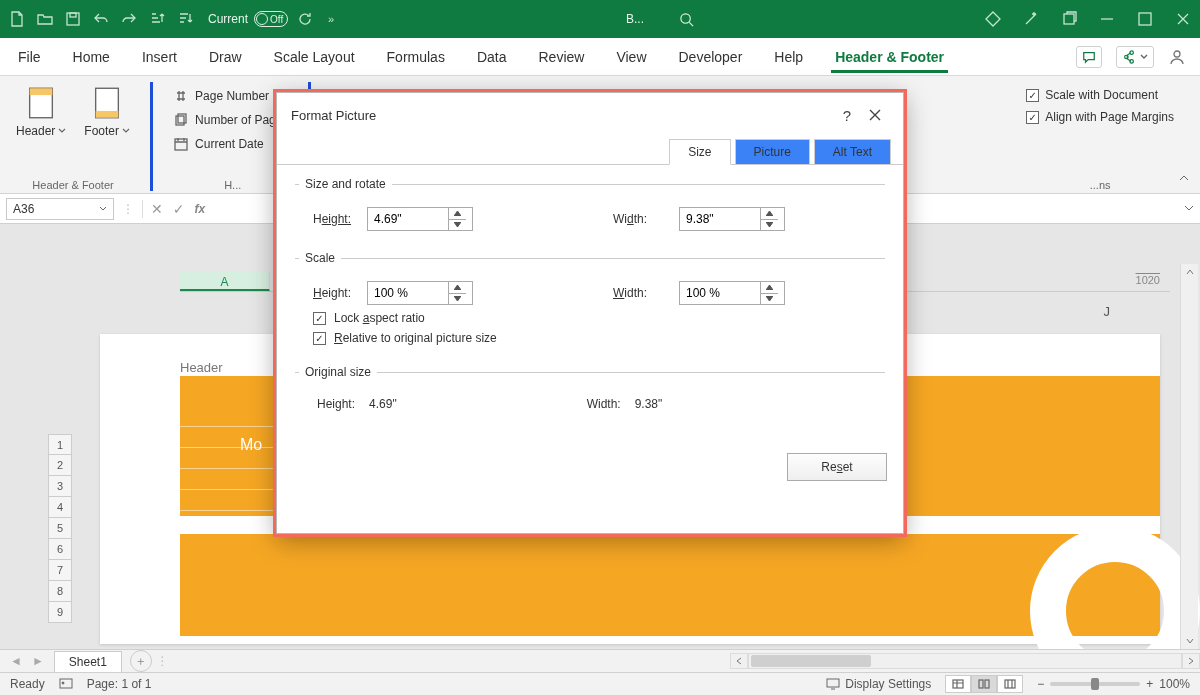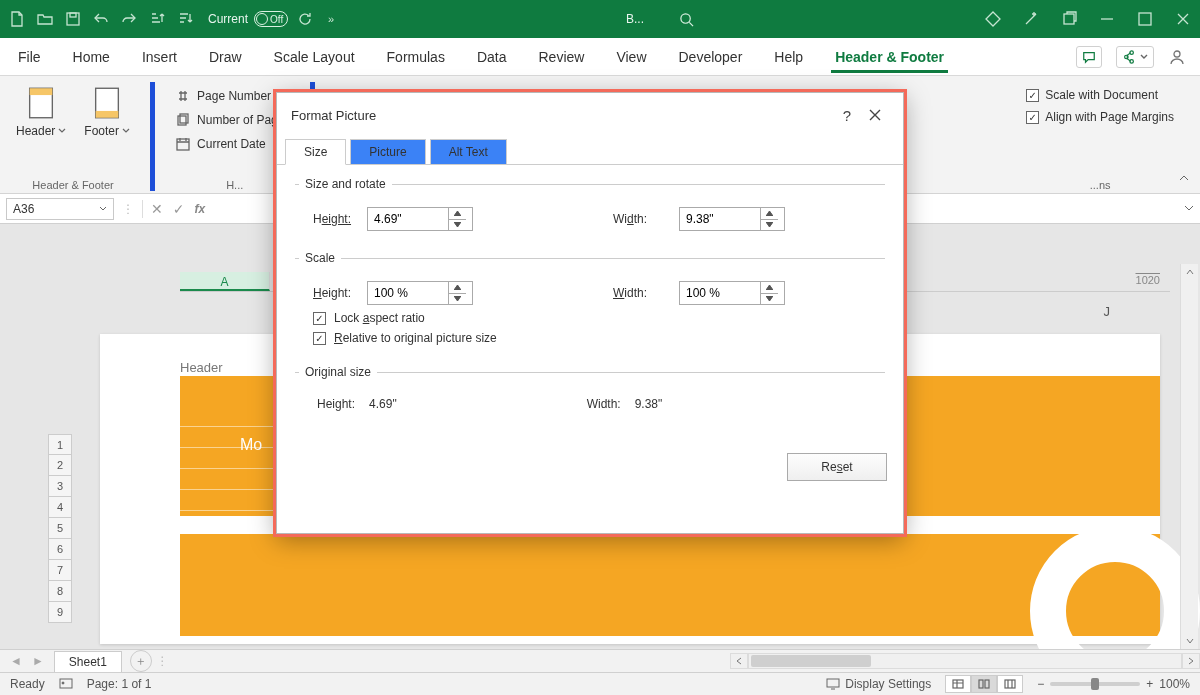--- a/index.html
+++ b/index.html
@@ -25,21 +25,21 @@
   
   .tabs { height:38px; background:#fff; border-bottom:1px solid #d9d9d9; display:flex; align-items:center; padding:0 14px; gap:24px; }
   .tabs .tab { font-size:14px; padding:8px 4px; cursor:pointer; }
   .tabs .tab.active { color:#0f7b40; font-weight:600; border-bottom:3px solid #0f7b40; padding-bottom:5px;}
   .tabs .right { margin-left:auto; display:flex; gap:14px; align-items:center;}
   .tabs .rbtn { border:1px solid #d0d0d0; border-radius:3px; padding:3px 5px; display:flex; align-items:center; gap:4px;}
   .tabs .rbtn svg{width:14px;height:14px;stroke:#0f7b40;fill:none;stroke-width:1.4;}
 
   
   .ribbon { height:118px; background:#f3f3f3; border-bottom:1px solid #d4d4d4; display:flex; padding:6px 10px 2px 10px; gap:18px; position:relative;}
-  .rgroup { display:flex; flex-direction:column; justify-content:space-between; border-right:5px solid #1d4ed8; padding-right:14px;}
+  .rgroup { display:flex; flex-direction:column; justify-content:space-between; border-right:3px solid #1d4ed8; padding-right:14px;}
   .rgroup:last-child{border-right:none;}
   .rgroup .title { text-align:center; font-size:11px; color:#666; padding-top:4px;}
   .big-btn { display:flex; flex-direction:column; align-items:center; gap:4px; padding:4px 6px; border-radius:3px;}
   .big-btn svg{width:28px;height:34px;stroke:#666;fill:#fff;stroke-width:1.2;}
   .big-btn .cap{font-size:12px; display:flex; align-items:center; gap:3px;}
   .big-btn .cap svg{width:8px;height:8px;stroke:#666;}
   .row-btns{display:flex; flex-direction:column; gap:4px; padding-top:4px;}
   .row-btn{display:flex;align-items:center;gap:6px;font-size:12px;padding:2px 2px;}
   .row-btn .ic{width:16px;height:16px;display:inline-flex;align-items:center;justify-content:center;}
   .row-btn .ic svg{width:14px;height:14px;stroke:#666;fill:none;stroke-width:1.3;}
@@ -103,21 +103,21 @@
   .status .zline{width:90px;height:4px;background:#cfcfcf;border-radius:2px;position:relative;}
   .status .zline .m{position:absolute;left:50%;top:-3px;width:1px;height:10px;background:#888;}
   .status .zline .k{position:absolute;left:50%;top:-4px;width:8px;height:12px;margin-left:-4px;background:#888;border-radius:2px;}
 
   
   .dialog{position:absolute;left:276px;top:92px;width:628px;height:442px;background:#fff;border:1px solid #b8b8b8;box-shadow:0 6px 24px rgba(0,0,0,.35);outline:3px solid #f46a5a;outline-offset:0;}
   .dlg-title{height:44px;display:flex;align-items:center;padding:0 14px;font-size:13px;}
   .dlg-title .sp{flex:1;}
   .dlg-title .help,.dlg-title .close{width:28px;text-align:center;font-size:15px;color:#444;cursor:pointer;}
   .dlg-title .close svg{width:12px;height:12px;stroke:#444;stroke-width:1.4;}
-  .dlg-tabs{display:flex;gap:0;padding:0 8px;border-bottom:1px solid #ccc;height:28px;align-items:flex-end;}
+  .dlg-tabs{display:flex;gap:0;padding:0 8px;border-bottom:1px solid #ccc;height:28px;align-items:flex-end;justify-content:flex-end;}
   .dlg-tabs .t{padding:5px 18px;border:1px solid #ccc;border-bottom:none;background:#3b82f6;font-size:12px;margin-right:4px;cursor:pointer;}
   .dlg-tabs .t.active{background:#fff;position:relative;top:1px;border-bottom:1px solid #fff;}
   .dlg-body{padding:12px 18px 8px 18px;height:426px;}
   fieldset{border:none;border-top:1px solid #ccc;margin:0 0 10px 0;padding:10px 4px 4px 4px;}
   legend{padding:0 6px;color:#333;font-size:12px;}
   .frow{display:flex;align-items:center;gap:10px;margin:6px 0;}
   .frow .lab{width:58px;text-align:left;padding-left:14px;}
   .frow .lab2{width:56px;text-align:left;padding-left:0;}
   .spin{display:flex;align-items:center;border:1px solid #aaa;height:24px;width:106px;background:#fff;}
   .spin.dis{background:#f2f2f2;color:#888;border-color:#ccc;}

